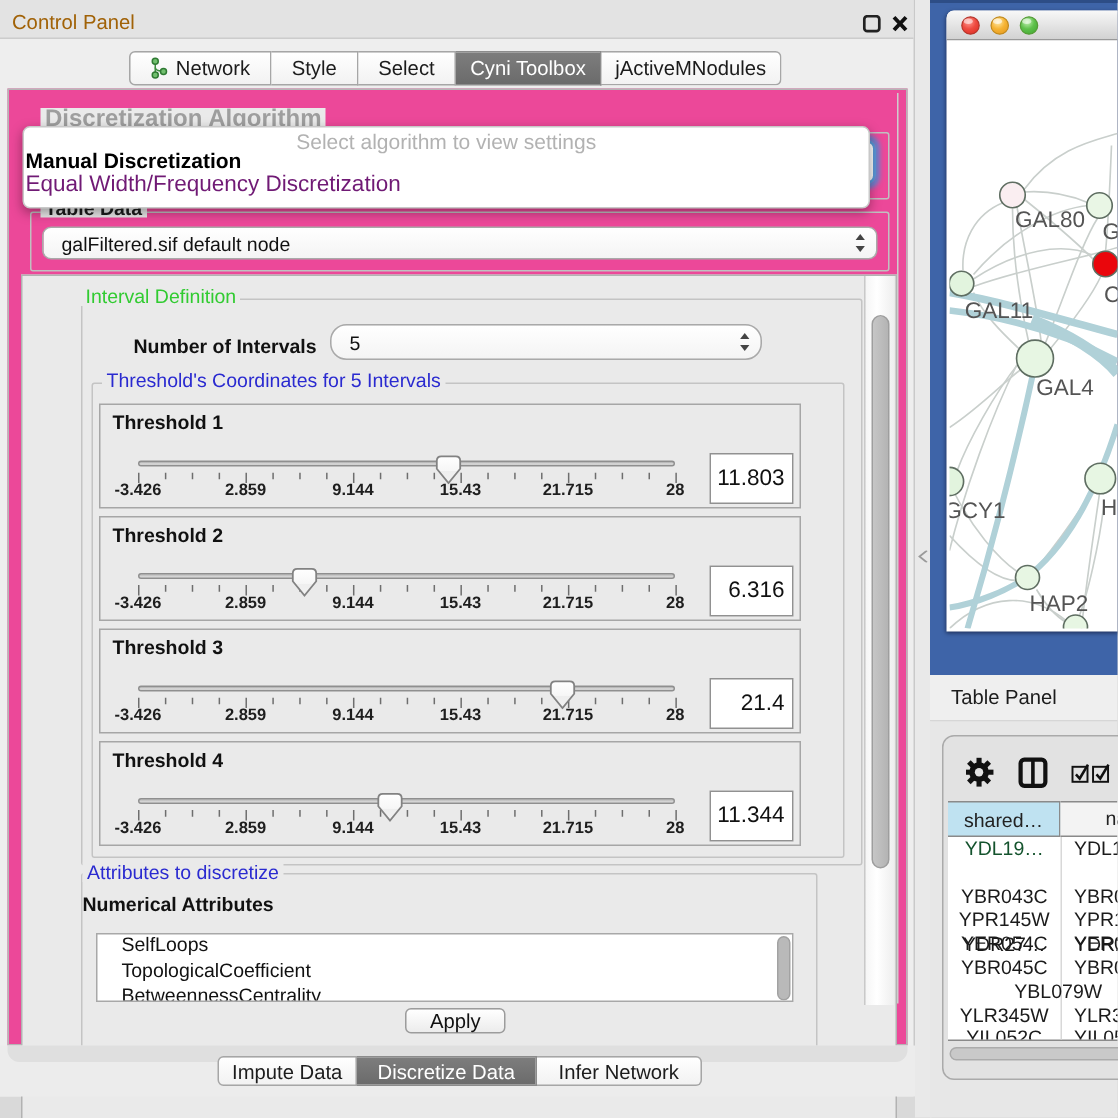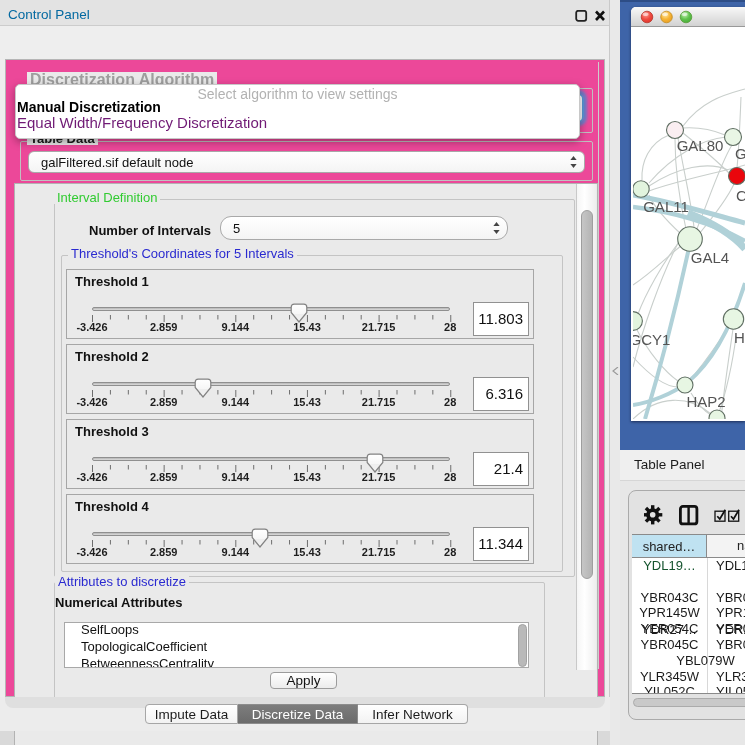--- a/index.html
+++ b/index.html
@@ -1,18 +1,18 @@
 <!DOCTYPE html>
 <html><head><meta charset="utf-8"><style>
 * { margin:0; padding:0; box-sizing:border-box; }
 html,body { width:745px; height:745px; overflow:hidden; font-family:"Liberation Sans", sans-serif; background:#d9d9d9; }
 .abs { position:absolute; }
 #cpanel { position:absolute; left:0; top:0; width:610px; height:731px; background:#eeeeee; border-right:1px solid #c9c9c9; }
 #cptitle { position:absolute; left:0; top:0; width:100%; height:26px; background:#e3e3e3; border-bottom:1px solid #cccccc; }
-#cptitle span { position:absolute; left:8px; top:2px; line-height:26px; font-size:13.5px; color:#0369a1; }
+#cptitle span { position:absolute; left:8px; top:2px; line-height:26px; font-size:13.5px; color:#a16207; }
 .seg { position:absolute; display:flex; height:23px; }
 .seg > div { border:1px solid #a6a6a6; border-left:none; background:linear-gradient(#ffffff,#f2f2f2); color:#1c1c1c; font-size:13.5px; display:flex; align-items:center; justify-content:center; gap:5px; }
 .seg > div:first-child { border-left:1px solid #a6a6a6; border-radius:4px 0 0 4px; }
 .seg > div:last-child { border-radius:0 4px 4px 0; }
 .seg > div.sel { background:linear-gradient(#7d7d7d,#6b6b6b); color:#ffffff; border-color:#8c8c8c; }
 #content { position:absolute; left:5px; top:59px; width:600px; height:638px; background:#ec4899; border:1px solid #b5b5b5; }
 .group { position:absolute; border:1px solid #c0c0c0; border-radius:2px; }
 .gtitle { position:absolute; background:#eaeaea; padding:0 3px; font-size:13px; line-height:13px; }
 .combo { position:absolute; background:linear-gradient(#ffffff,#f4f4f4); border:1px solid #a9a9a9; border-radius:5px; font-size:13px; color:#111; }
 .combo .ctext { position:absolute; left:12px; top:0; line-height:100%; }
@@ -184,20 +184,37 @@
 
 <div id="cpanel">
   <div id="cptitle">
       <span>Control Panel</span>
     </div>
   <svg class="abs" style="left:575px;top:10px" width="32" height="12" viewBox="0 0 32 12">
     <rect x="1.2" y="0.8" width="10" height="10" rx="2" fill="none" stroke="#222" stroke-width="1.8"></rect>
     <path d="M21,1.5 L29,10 M29,1.5 L21,10" stroke="#111" stroke-width="2.6"></path>
   </svg>
 
+  <div class="seg" style="left:86px;top:34px">
+    <div style="width:95px">
+      <svg width="12" height="15" viewBox="0 0 12 15">
+          <g stroke="#3e8e41" stroke-width="1">
+            <line x1="3.5" y1="3" x2="3.5" y2="12"></line>
+            <path d="M3.5,7 Q3.5,9 8,9.5" fill="none"></path>
+          </g>
+      <circle cx="3.5" cy="2.8" r="2" fill="#71bf6e" stroke="#2f7a33"></circle>
+          <circle cx="3.5" cy="12" r="2" fill="#71bf6e" stroke="#2f7a33"></circle>
+          <circle cx="9" cy="9.7" r="2" fill="#71bf6e" stroke="#2f7a33"></circle>
+        </svg>
+      Network</div>
+    <div style="width:58px">Style</div>
+    <div style="width:65px">Select</div>
+    <div style="width:97px" class="sel">Cyni Toolbox</div>
+    <div style="width:120px">jActiveMNodules</div>
+  </div>
 
   <div id="content">
 
     <div class="group" style="left:14px;top:28px;width:573px;height:45px"></div>
     <div class="gtitle" style="left:21px;top:12px;font-size:16px;line-height:16px;font-weight:bold;color:#9e9e9e">Discretization Algorithm</div>
     <div class="combo" style="left:22px;top:33px;width:556px;height:30px;box-shadow:0 0 3px 2.5px rgba(74,144,217,0.8);border:2px solid #5a95d6;border-radius:6px">
       <svg class="arrows" style="right:5px" viewBox="0 0 7 12">
           <path d="M3.5,0 L6.6,4 H0.4 Z" fill="#b0b0b0"></path>
           <path d="M3.5,12 L6.6,8 H0.4 Z" fill="#b0b0b0"></path>
         </svg>

